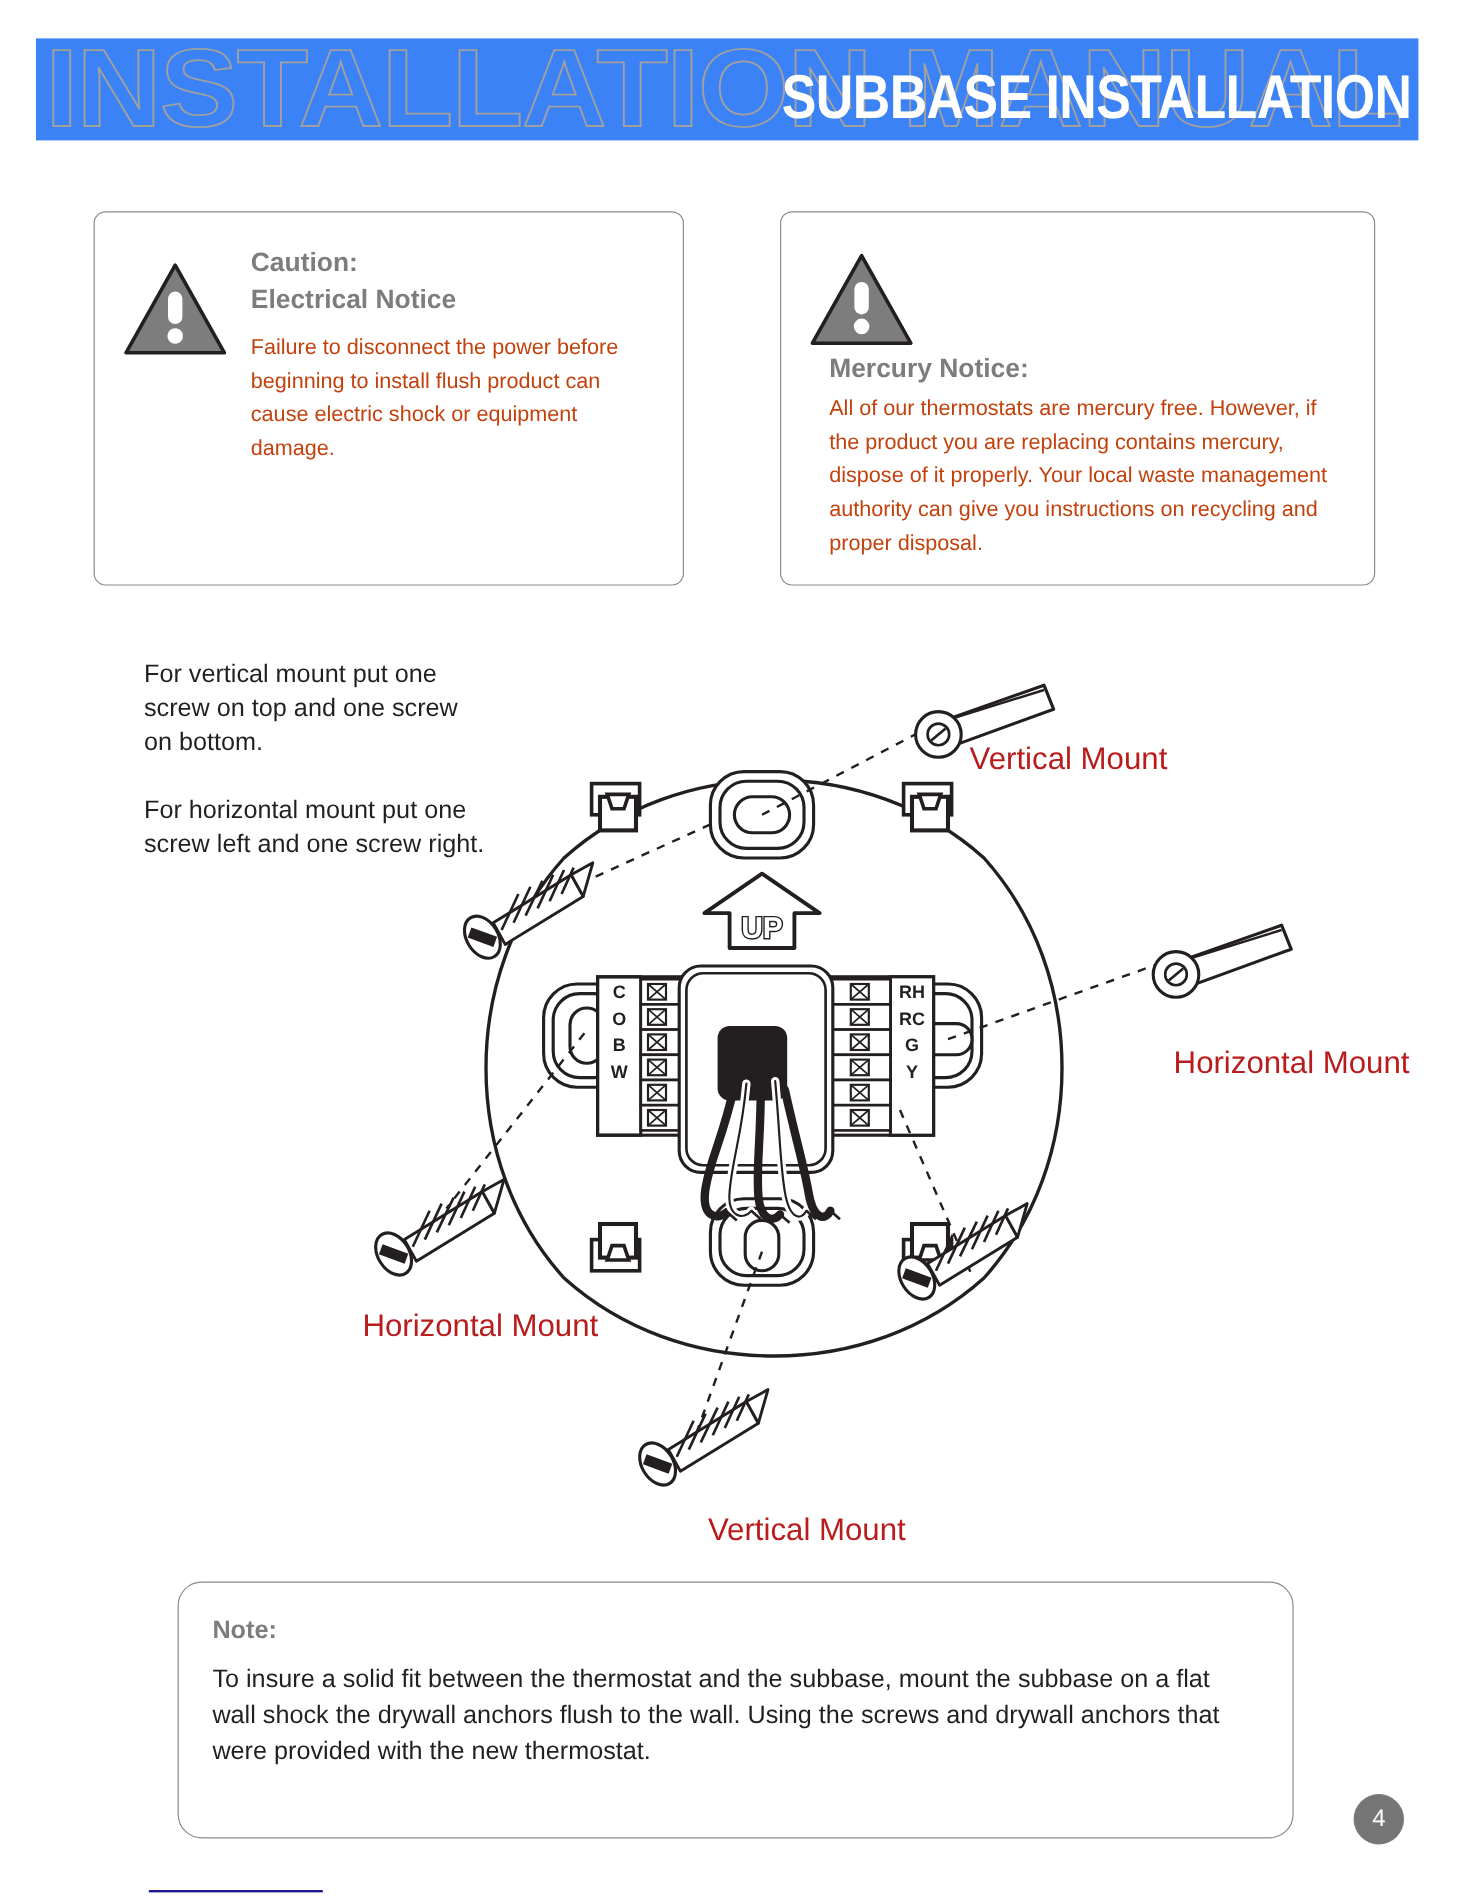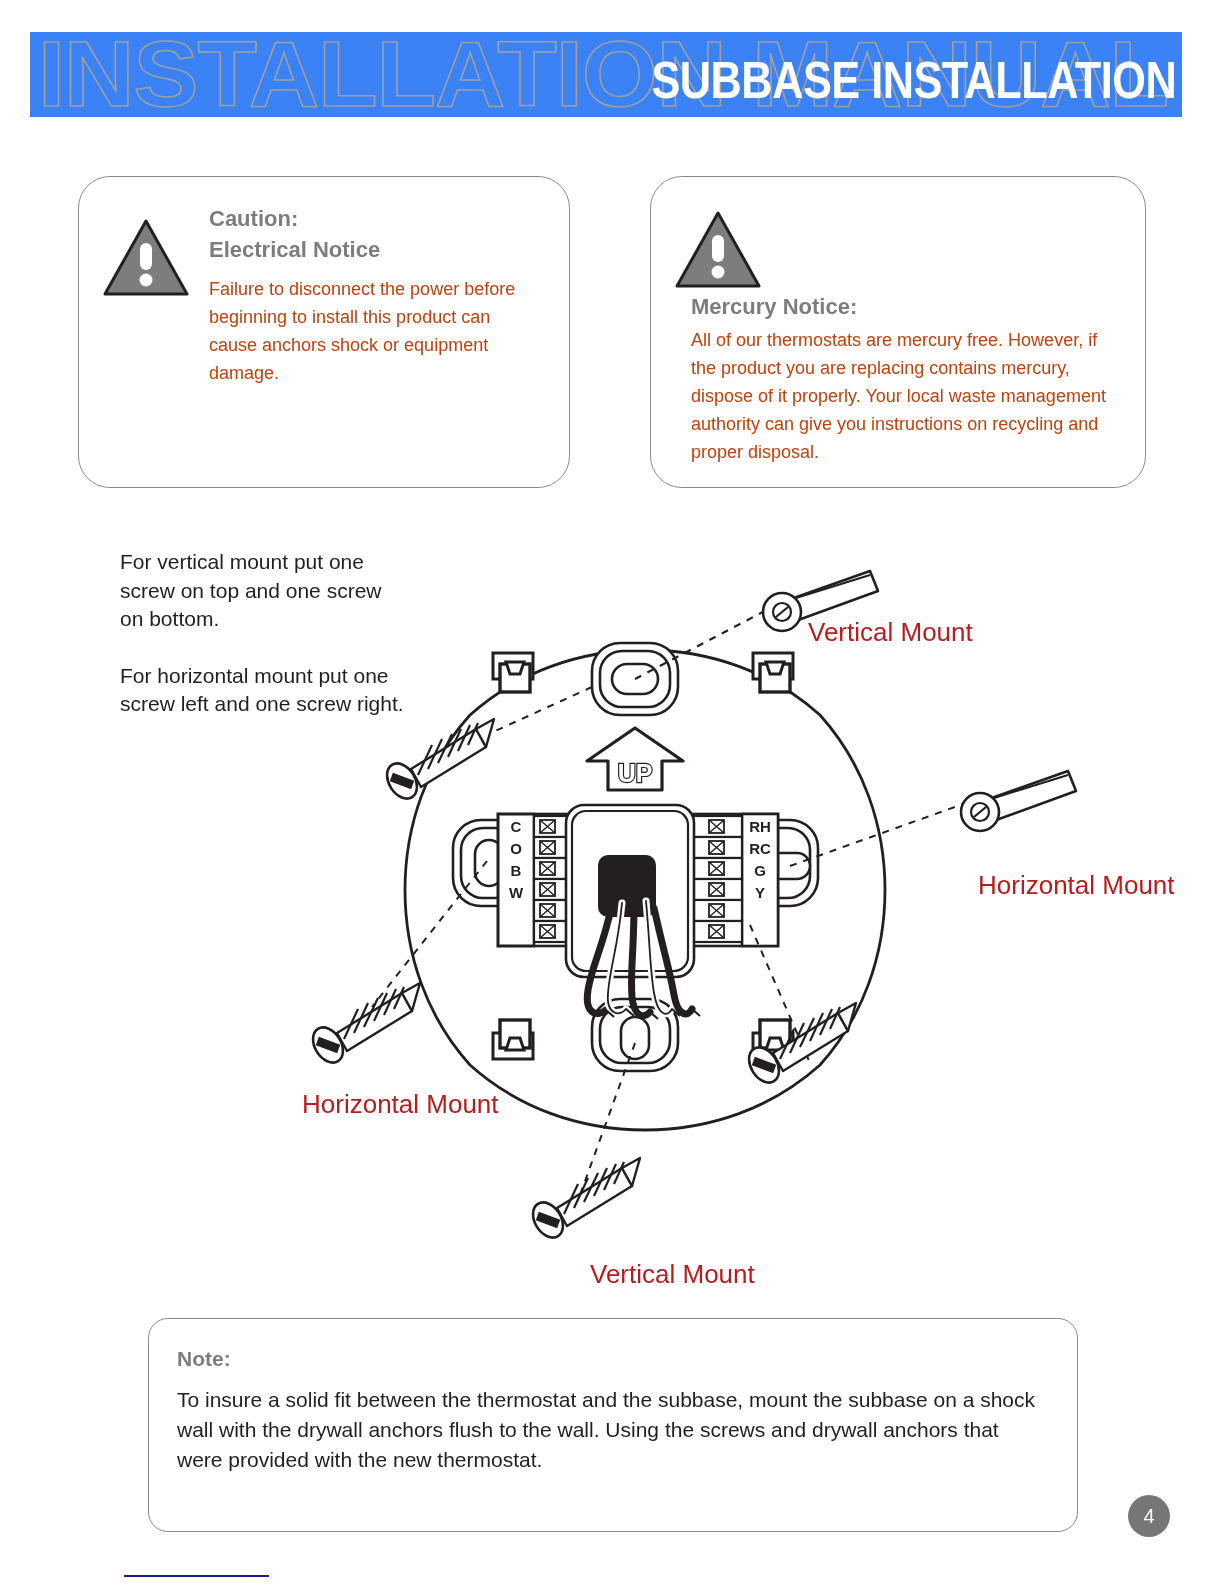--- a/index.html
+++ b/index.html
@@ -52,21 +52,21 @@
     white-space: nowrap;
     font-family: "Liberation Sans Narrow", "Liberation Sans", sans-serif;
     transform: scaleX(0.94) scaleY(1.12);
     transform-origin: right top;
   }
 
   
   .alert-box {
     position: absolute;
     border: 1.6px solid #8b8b8b;
-    border-radius: 32px;
+    border-radius: 10px;
     background: #ffffff;
     box-sizing: border-box;
   }
   #caution-box {
     left: 78px;
     top: 176px;
     width: 492px;
     height: 312px;
   }
   #mercury-box {
@@ -207,21 +207,21 @@
         <path d="M45 4 L86 77 L4 77 Z" fill="#7d7d7d" stroke="#231f20" stroke-width="3" stroke-linejoin="round"></path>
         <rect x="39" y="26" width="12" height="27" rx="6" fill="#ffffff"></rect>
         <circle cx="45" cy="63" r="6.5" fill="#ffffff"></circle>
       </svg>
     </div>
     <div class="alert-text">
       <div class="alert-head">
         <div>Caution:</div>
         <div>Electrical Notice</div>
       </div>
-      <div class="alert-body">Failure to disconnect the power before beginning to install this product can cause anchors shock or equipment damage.</div>
+      <div class="alert-body">Failure to disconnect the power before beginning to install flush product can cause electric shock or equipment damage.</div>
     </div>
   </div>
 </div>
 
 <div class="alert-box" id="mercury-box">
   <div class="alert-inner">
     <div class="warn-tri">
       <svg width="90" height="82" viewBox="0 0 90 82">
         <path d="M45 4 L86 77 L4 77 Z" fill="#7d7d7d" stroke="#231f20" stroke-width="3" stroke-linejoin="round"></path>
         <rect x="39" y="26" width="12" height="27" rx="6" fill="#ffffff"></rect>
@@ -480,17 +480,17 @@
 </svg>
 </div>
 
 <div class="dlabel" id="label-vm-top">Vertical Mount</div>
 <div class="dlabel" id="label-hm-right">Horizontal Mount</div>
 <div class="dlabel" id="label-hm-left">Horizontal Mount</div>
 <div class="dlabel" id="label-vm-bottom">Vertical Mount</div>
 
 <div id="note-box">
   <div id="note-head">Note:</div>
-  <div id="note-body">To insure a solid fit between the thermostat and the subbase, mount the subbase on a shock wall with the drywall anchors flush to the wall. Using the screws and drywall anchors that were provided with the new thermostat.</div>
+  <div id="note-body">To insure a solid fit between the thermostat and the subbase, mount the subbase on a flat wall shock the drywall anchors flush to the wall. Using the screws and drywall anchors that were provided with the new thermostat.</div>
 </div>
 
 <div id="page-badge">4</div>
 <div id="footer-rule"></div>
 
 </body></html>

